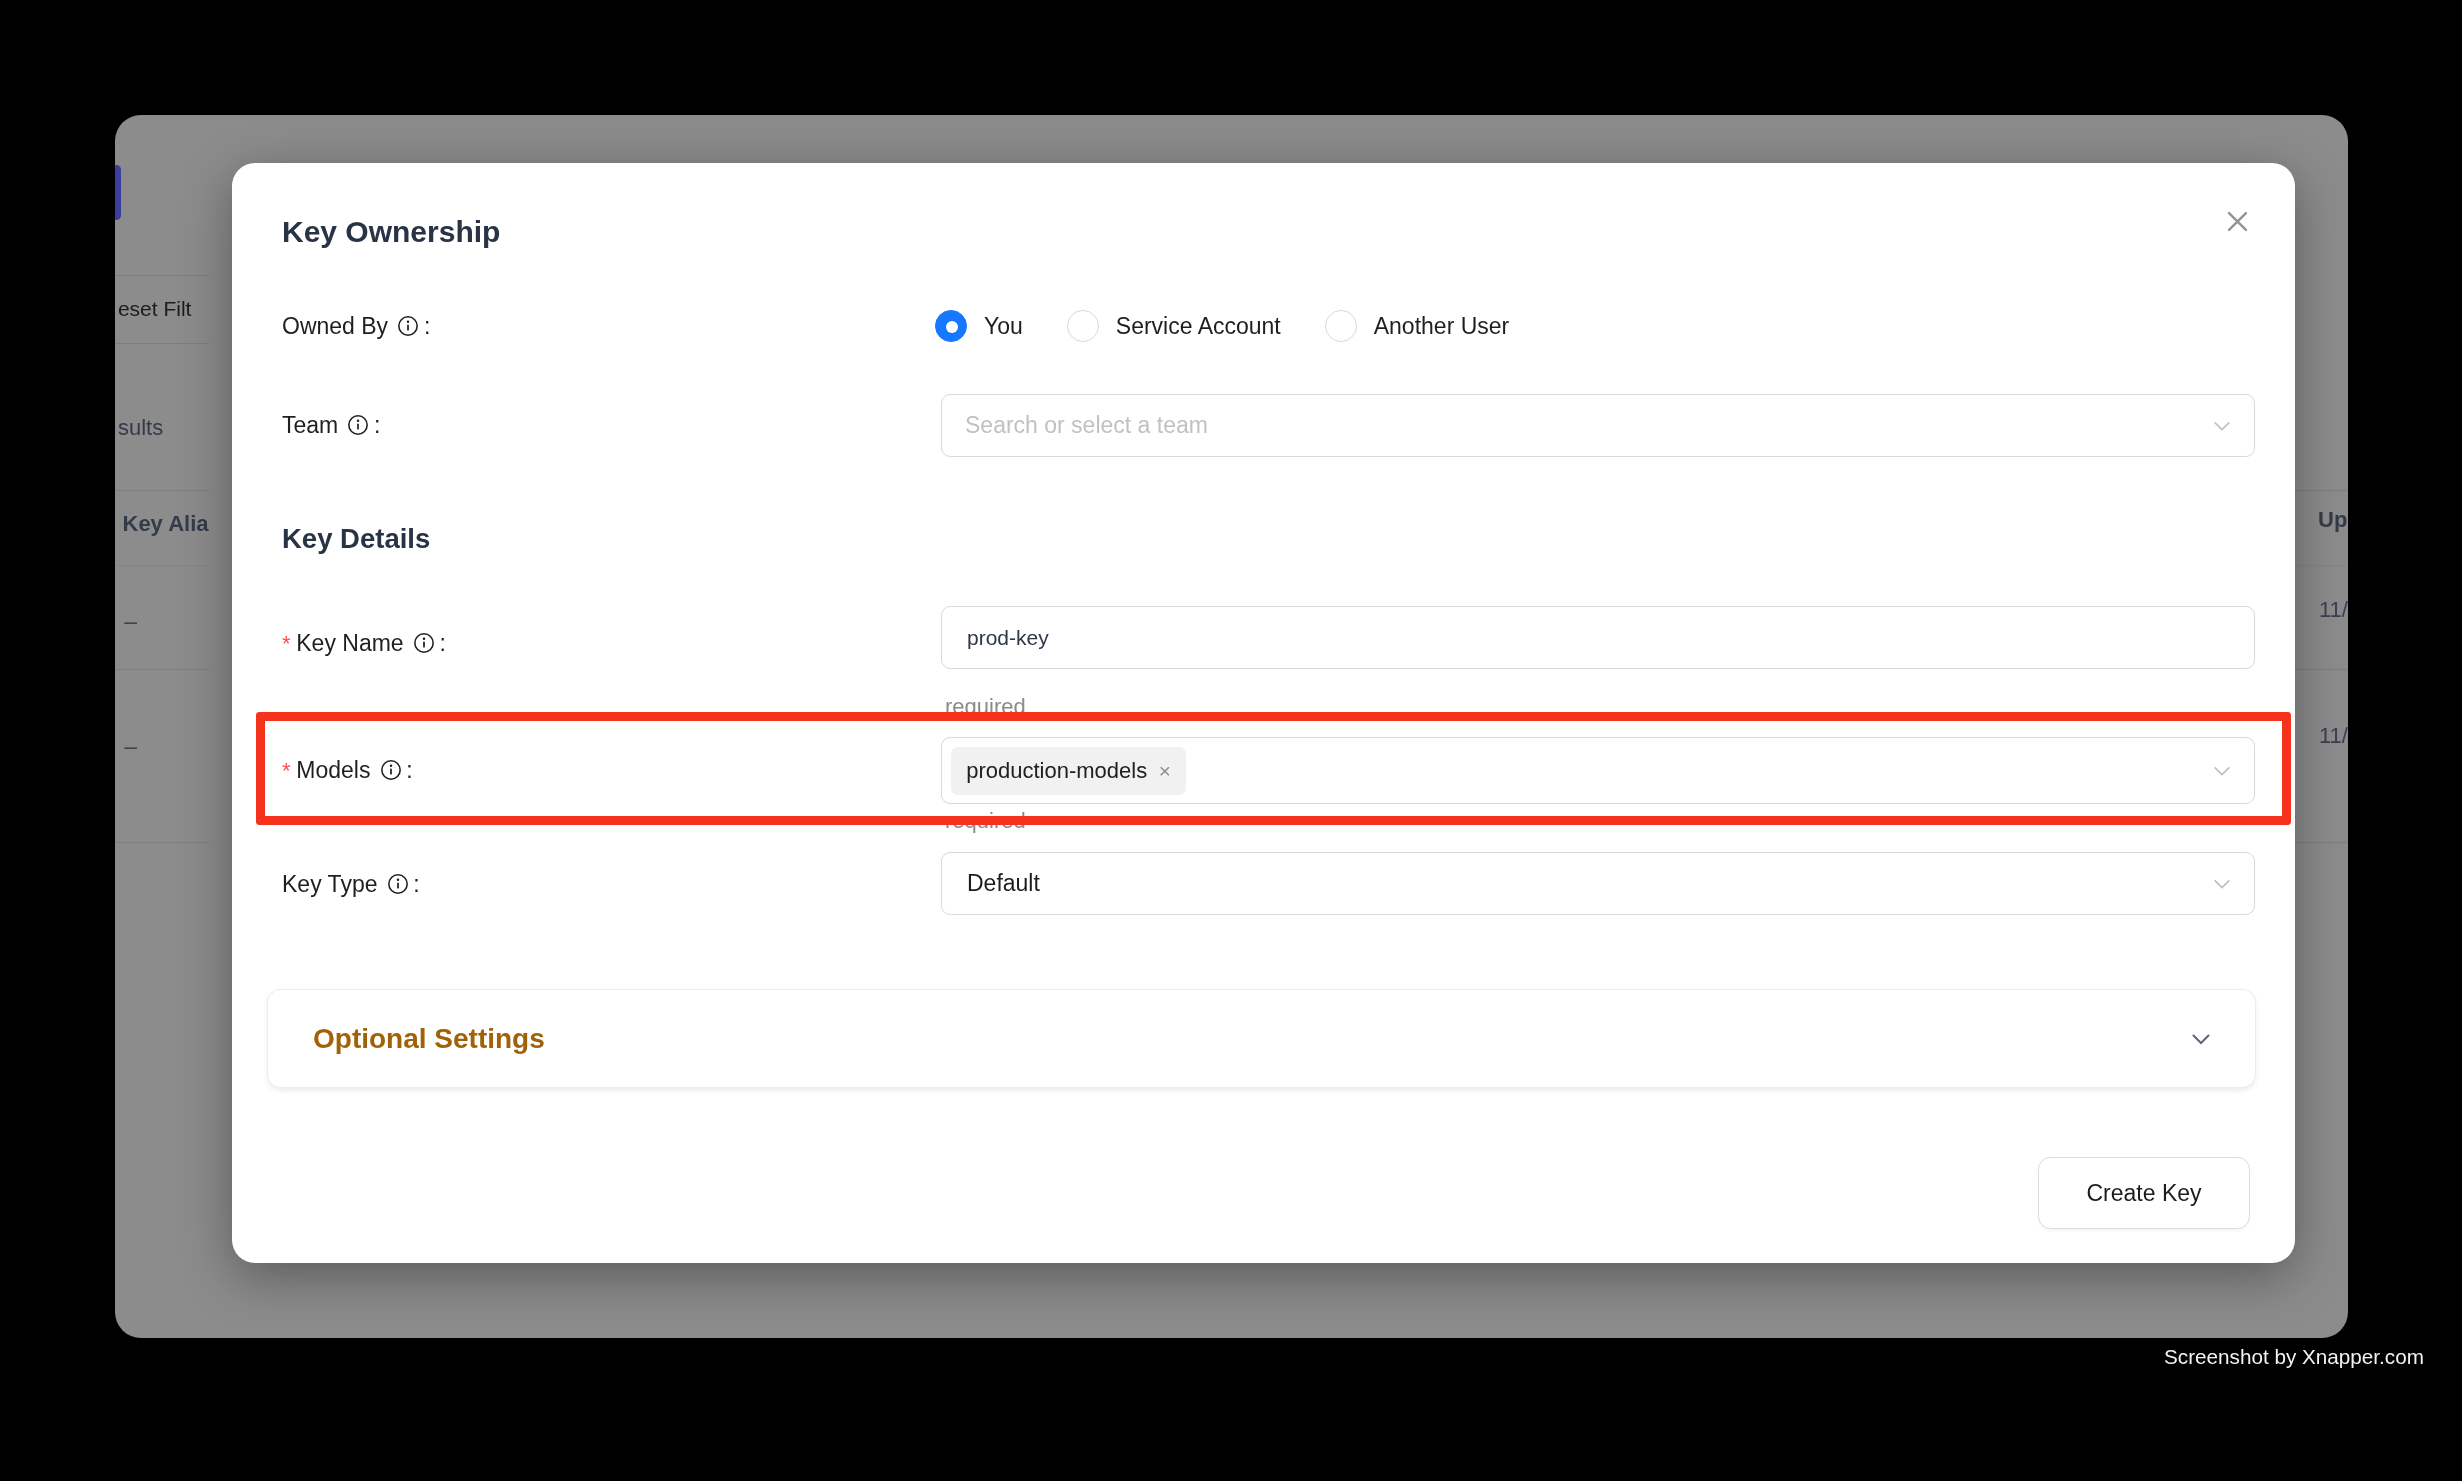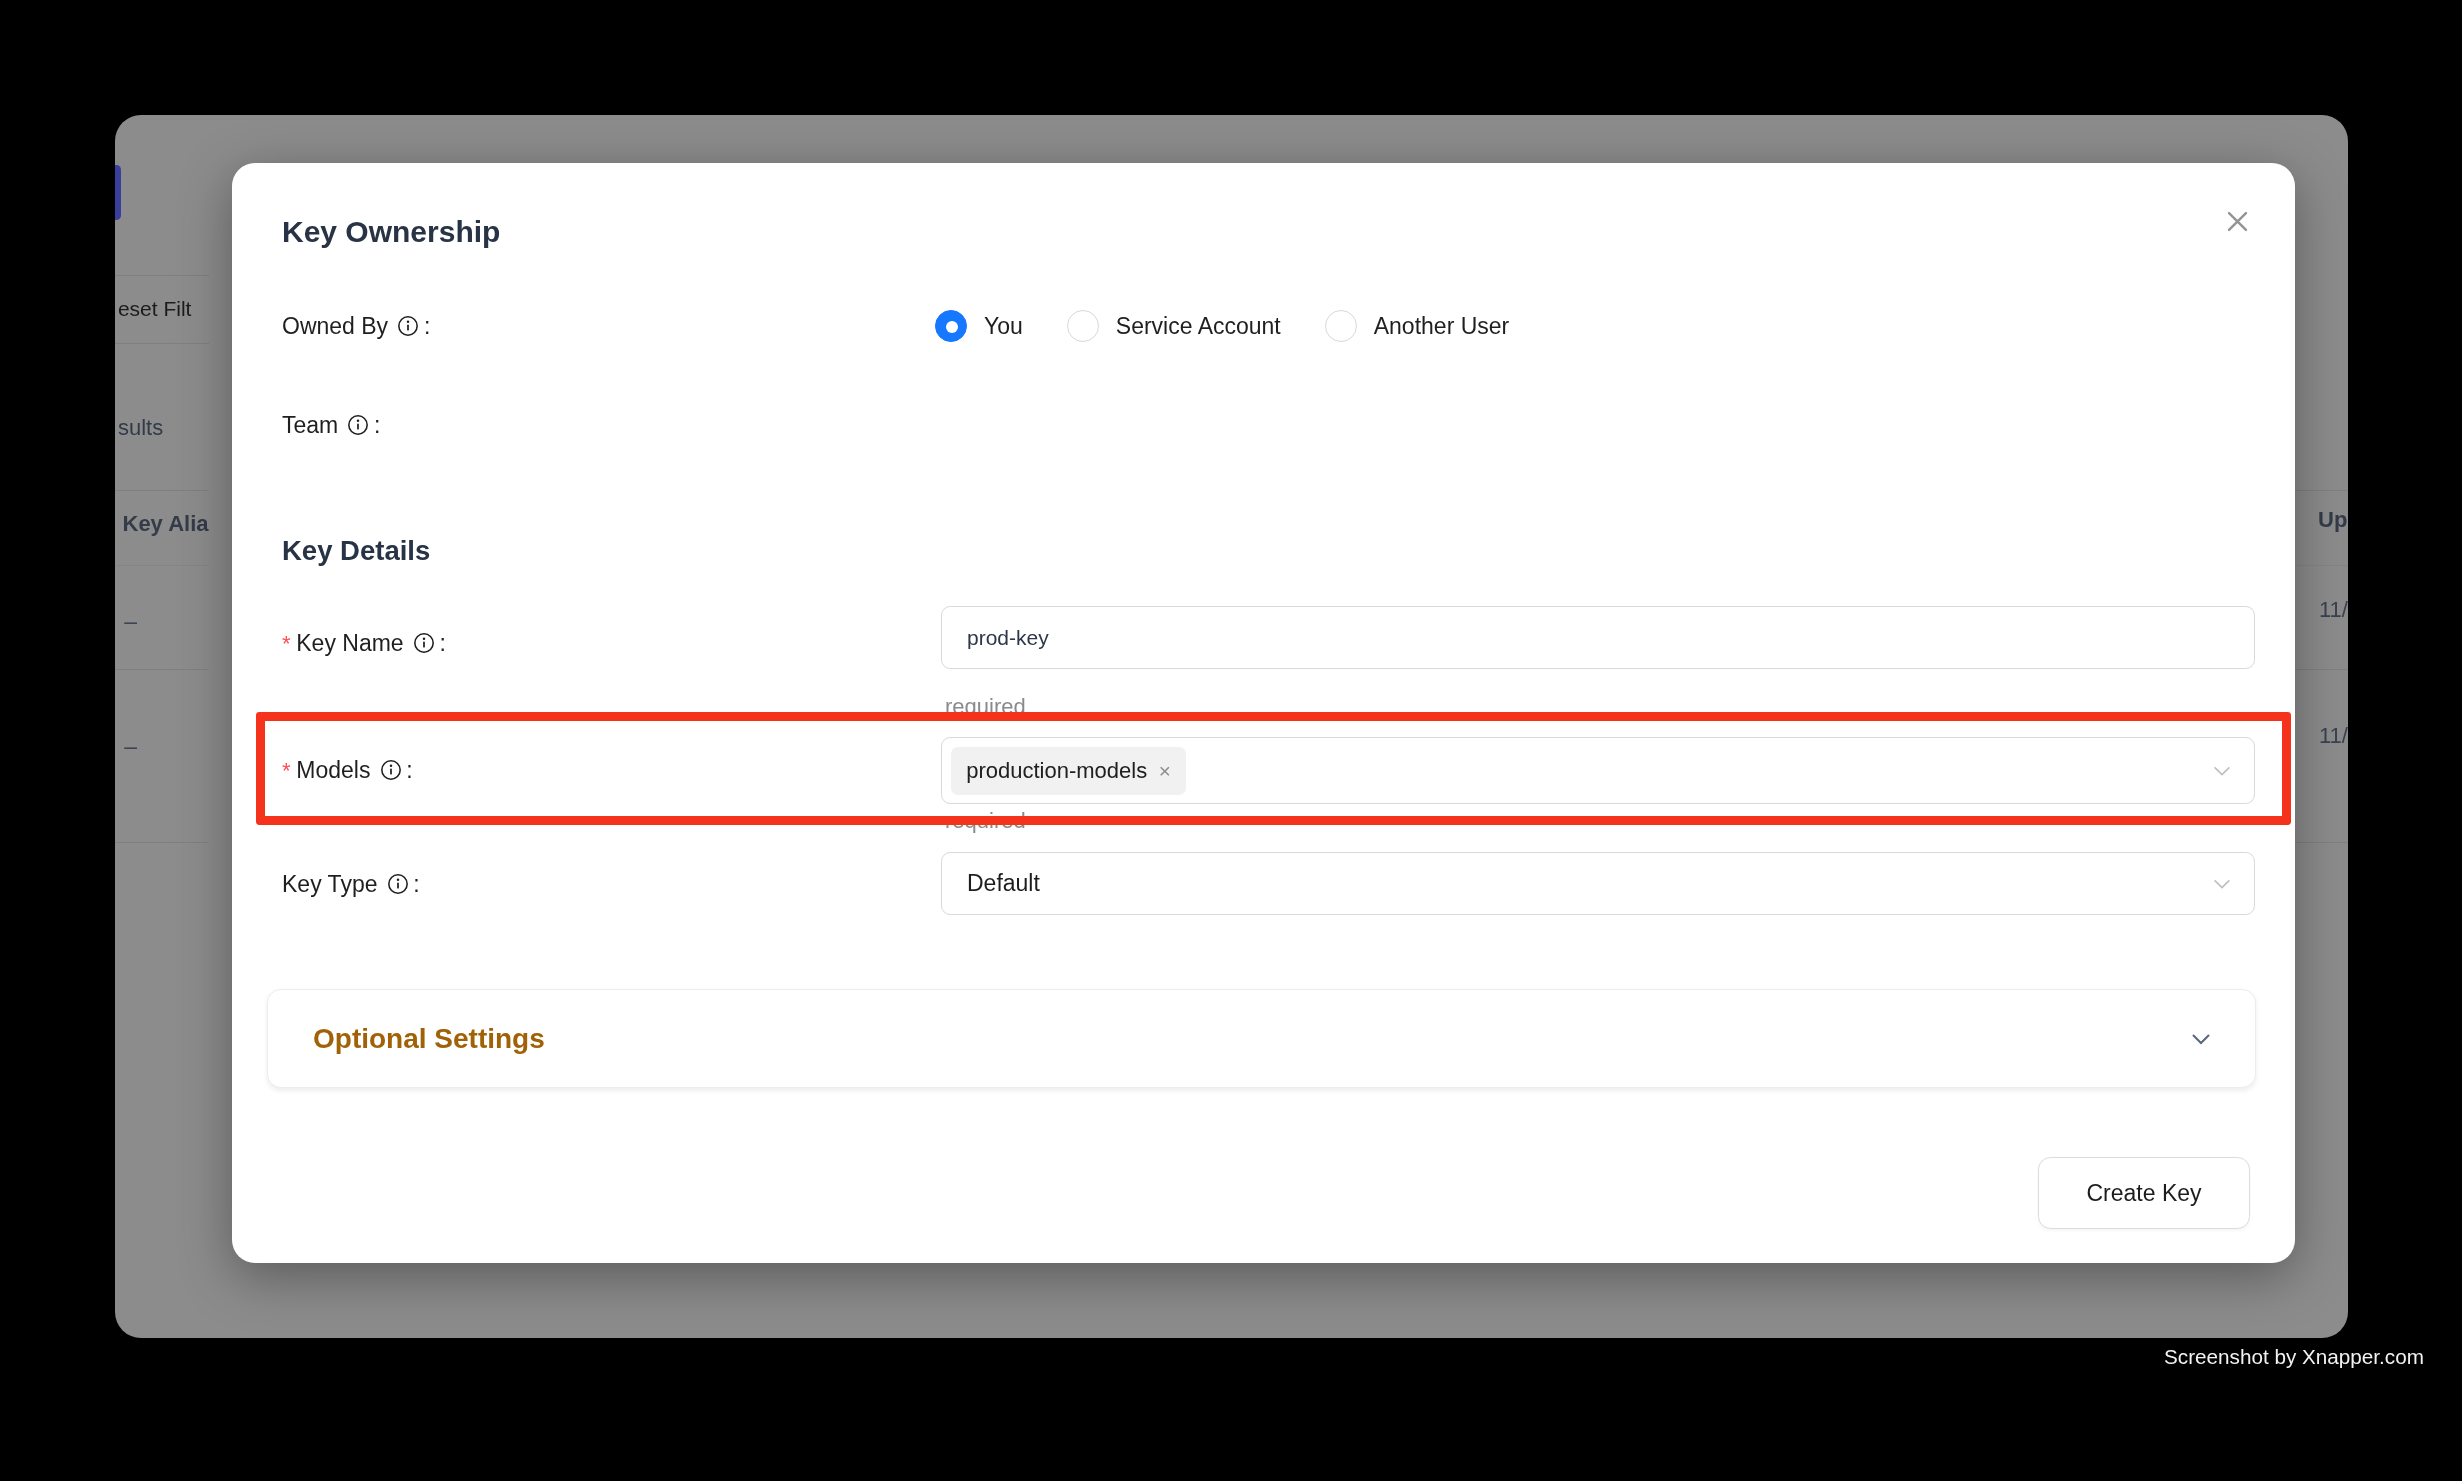--- a/index.html
+++ b/index.html
@@ -41,21 +41,21 @@
   .info-icon { width:22px; height:22px; margin-left:9.2px; color:#1f1f1f; }
   .label-colon { margin-left:4.6px; }
 
   .lbl-owned  { top:147px; height:32px; }
   .lbl-team   { top:246px; height:32px; }
   .lbl-keyname{ top:464px; height:32px; }
   .lbl-models { top:591px; height:32px; }
   .lbl-keytype{ top:705px; height:32px; }
 
   .section-heading { position:absolute; left:50px; font-size:27.5px; font-weight:600; color:#283445; }
-  .sec-details { top:372px; }
+  .sec-details { top:360px; }
 
   
   .radio-group { position:absolute; left:703px; top:147px; height:32px;
                  display:flex; align-items:center; gap:44px; }
   .radio-item { display:flex; align-items:center; cursor:pointer; }
   .radio-circle { width:32px; height:32px; border-radius:50%; background:#fff;
                   border:1.7px solid #d9d9d9; }
   .radio-item.selected .radio-circle { background:#1677ff; border-color:#1677ff; position:relative; }
   .radio-item.selected .radio-circle::after { content:""; position:absolute; left:9.8px; top:9.8px;
                   width:12.6px; height:12.6px; border-radius:50%; background:#fff; }
@@ -169,20 +169,26 @@
 
       <div class="form-label lbl-team">
         <span>Team</span>
         <svg class="info-icon" viewBox="0 0 24 24">
           <circle cx="12" cy="12" r="10" fill="none" stroke="currentColor" stroke-width="1.7"></circle>
           <rect x="11.05" y="10.4" width="1.9" height="6.6" rx="0.95" fill="currentColor"></rect>
           <circle cx="12" cy="7.4" r="1.35" fill="currentColor"></circle>
         </svg>
         <span class="label-colon">:</span>
       </div>
+      <div class="field-box box-team">
+        <span class="placeholder">Search or select a team</span>
+        <svg class="chevron" viewBox="0 0 24 24" fill="none" stroke="currentColor" stroke-width="1.8" stroke-linecap="round">
+          <path d="M4.5 8.5l7.5 7.5 7.5-7.5"></path>
+        </svg>
+      </div>
 
       <div class="section-heading sec-details">Key Details</div>
 
       <div class="form-label lbl-keyname">
         <span class="star">*</span>
         <span>Key Name</span>
         <svg class="info-icon" viewBox="0 0 24 24">
           <circle cx="12" cy="12" r="10" fill="none" stroke="currentColor" stroke-width="1.7"></circle>
           <rect x="11.05" y="10.4" width="1.9" height="6.6" rx="0.95" fill="currentColor"></rect>
           <circle cx="12" cy="7.4" r="1.35" fill="currentColor"></circle>

